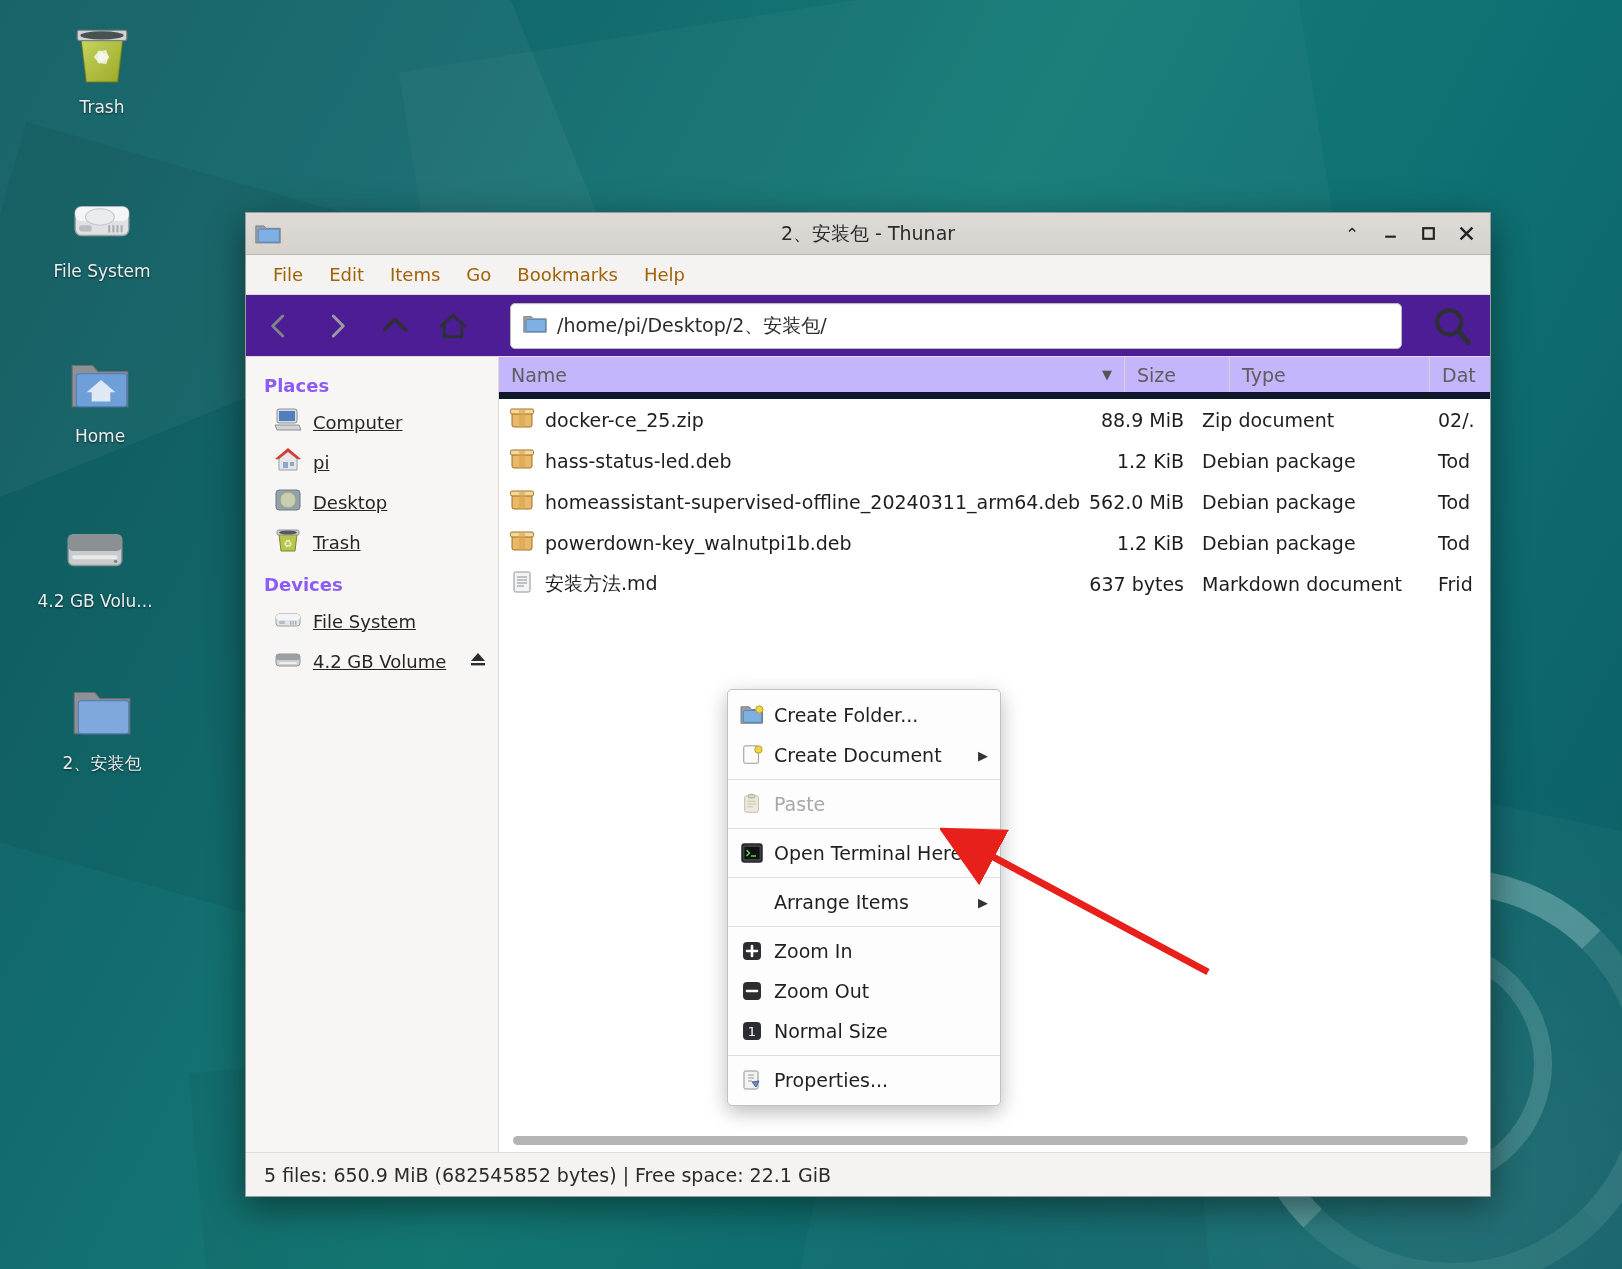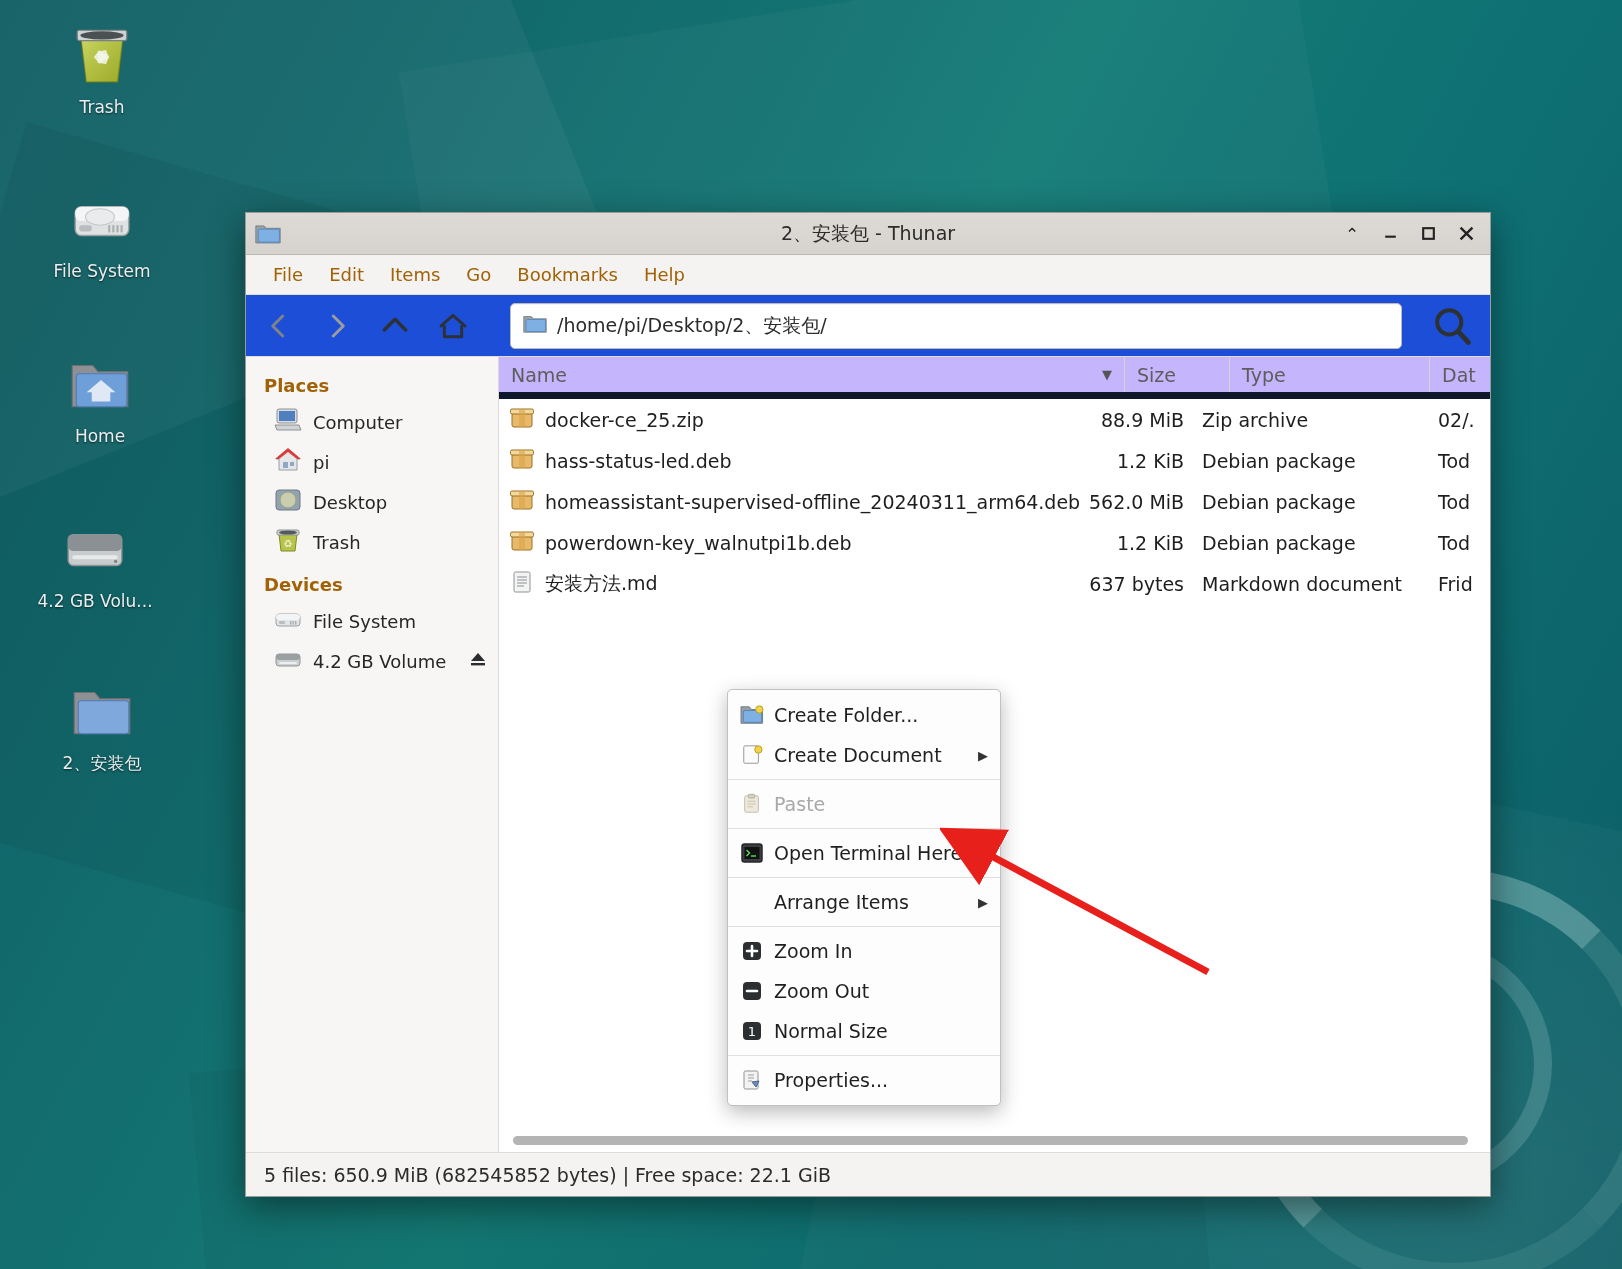--- a/index.html
+++ b/index.html
@@ -87,21 +87,21 @@
     background: #f4f3f1;
     border-bottom: 1px solid #dedbd8;
     display: flex; align-items: center; padding-left: 14px;
   }
   .menubar .mi {
     font-size: 18px; color: #a16207; padding: 5px 13px; border-radius: 3px; cursor: default;
   }
 
   .toolbar {
     height: 62px; flex: 0 0 62px;
-    background: #1d4ed8;
+    background: #4c1d95;
     border-bottom: 1px solid #dedbd8;
     display: flex; align-items: center; padding: 0 10px;
     gap: 12px;
   }
   .tbtn { width: 46px; height: 44px; display:flex; align-items:center; justify-content:center; }
   .pathbar {
     flex: 1; height: 46px; margin: 0 10px 0 22px;
     background: #ffffff; border: 1px solid #bdbab6; border-radius: 5px;
     display: flex; align-items: center; padding: 0 12px; gap: 10px;
     box-shadow: inset 0 1px 1px rgba(0,0,0,0.05);
@@ -112,26 +112,26 @@
   .body-row { flex: 1; display: flex; min-height: 0; background: #fff; }
 
   
   .sidebar {
     width: 253px; flex: 0 0 253px;
     background: #f7f6f5;
     border-right: 1px solid #dcd9d6;
     padding-top: 12px;
     font-size: 18px;
   }
-  .side-head { font-weight: bold; color: #a16207; padding: 6px 0 6px 18px; font-size: 18px; }
+  .side-head { font-weight: bold; color: #8b5cf6; padding: 6px 0 6px 18px; font-size: 18px; }
   .side-item {
     display:flex; align-items:center; gap: 11px;
     padding: 5px 10px 5px 28px; color: #262626; cursor: default;
   }
-  .side-item .sname { flex: 1; }
+  .side-item .sname { flex: 1; text-decoration: underline; }
   .side-item .eject { color:#333; font-size: 15px; }
 
   
   .filepane { flex: 1; display:flex; flex-direction: column; min-width:0; background:#fff; position: relative; }
   .colhead {
     height: 42px; flex: 0 0 42px;
     display: flex; background: #c4b5fd; border-bottom: 7px solid #0f172a;
     font-size: 19px; color: #5d5d5d;
   }
   .colhead .ch {
@@ -455,21 +455,21 @@
               <span>
                 <svg width="26" height="24" viewBox="0 0 26 24">
                   <rect x="3" y="7" width="20" height="14" rx="2" fill="#e8b968" stroke="#9b7224"></rect>
                   <rect x="1.5" y="3" width="23" height="5" rx="1.5" fill="#f4d89c" stroke="#9b7224"></rect>
                   <rect x="10" y="3" width="6" height="18" fill="#d8a34e" opacity=".6"></rect>
                 </svg>
               </span>
               <span>docker-ce_25.zip</span>
             </span>
             <span class="c-size">88.9 MiB</span>
-            <span class="c-type">Zip archive</span>
+            <span class="c-type">Zip document</span>
             <span class="c-date">02/.</span>
           </div>
 
           <div class="frow">
             <span class="c-name">
               <span>
                 <svg width="26" height="24" viewBox="0 0 26 24">
                   <rect x="3" y="7" width="20" height="14" rx="2" fill="#e8b968" stroke="#9b7224"></rect>
                   <rect x="1.5" y="3" width="23" height="5" rx="1.5" fill="#f4d89c" stroke="#9b7224"></rect>
                   <rect x="10" y="3" width="6" height="18" fill="#d8a34e" opacity=".6"></rect>

